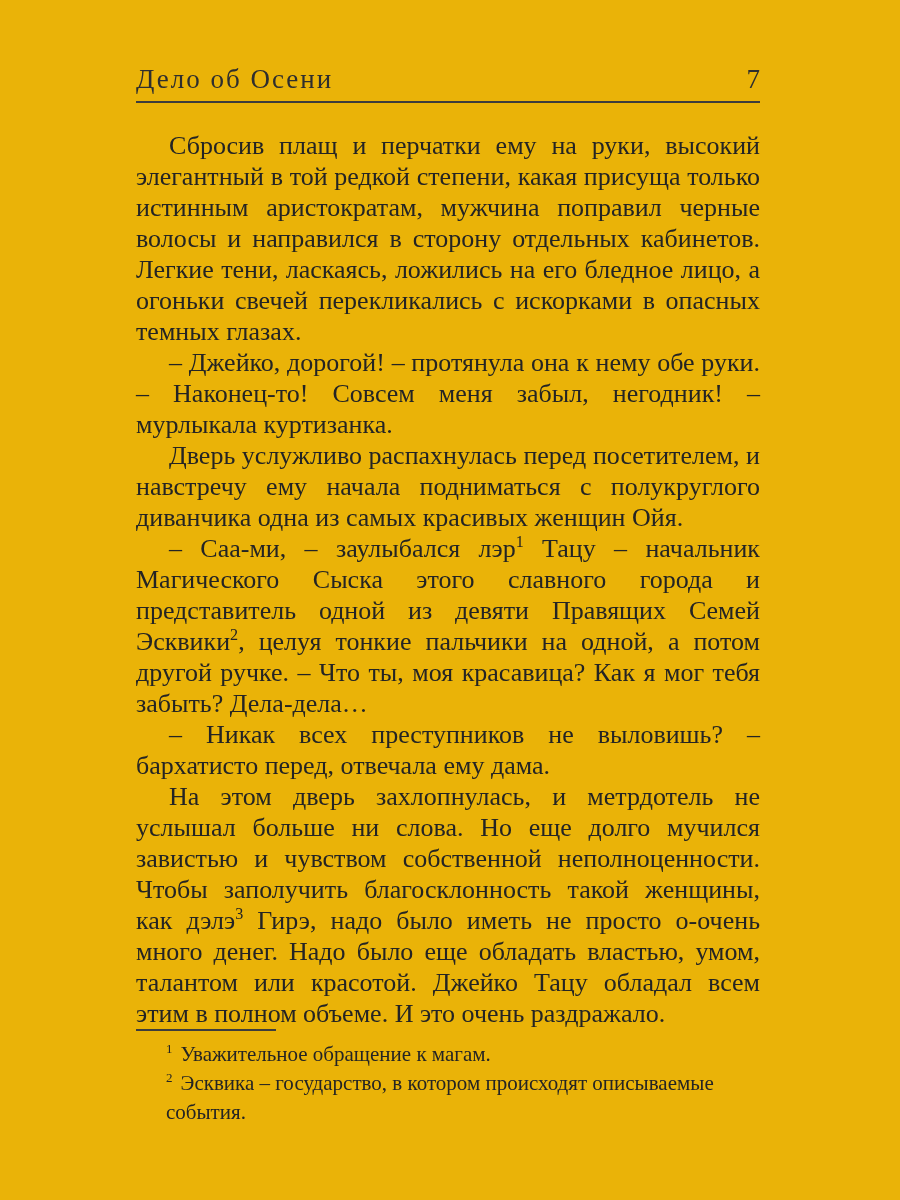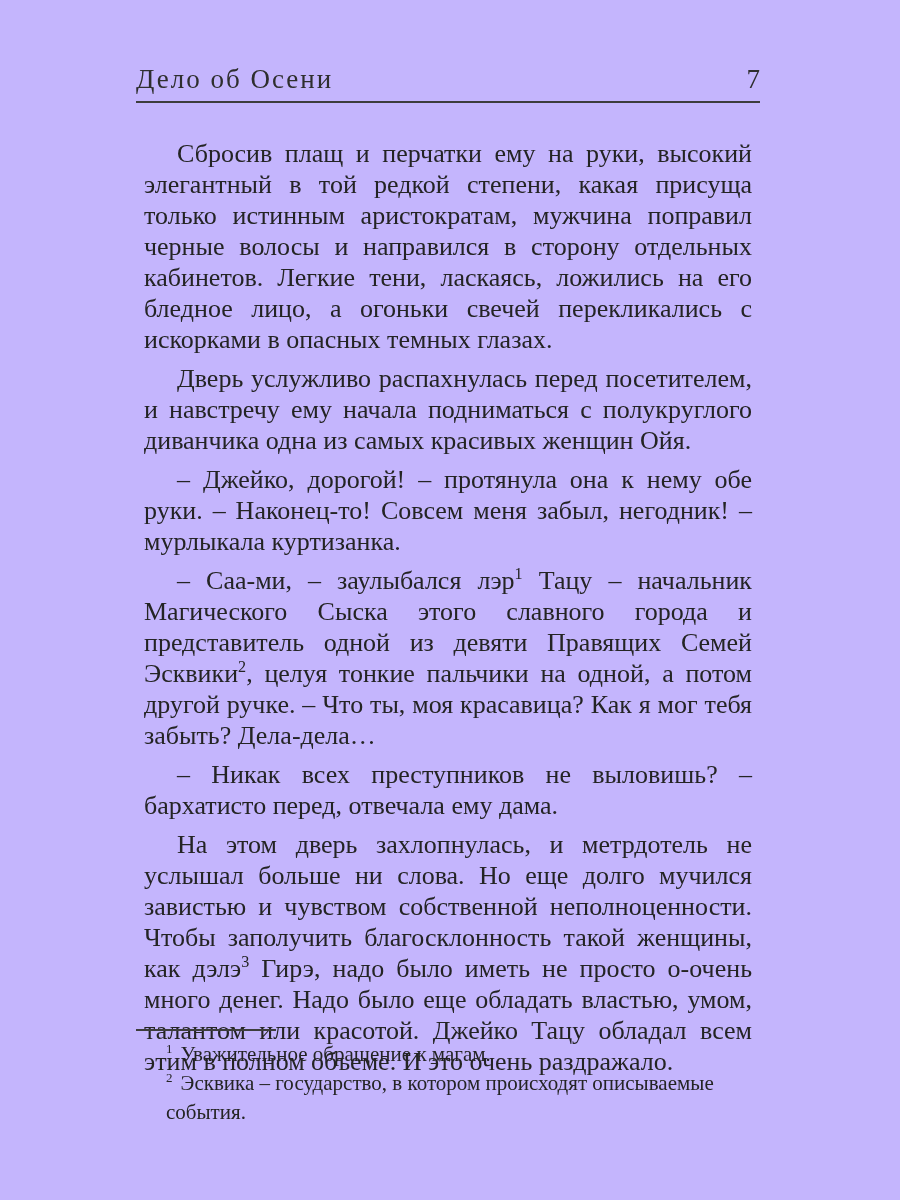--- a/index.html
+++ b/index.html
@@ -4,21 +4,21 @@
 <style>
   html, body {
     margin: 0;
     padding: 0;
     background: #ffffff;
   }
   .book-page {
     position: relative;
     width: 900px;
     height: 1200px;
-    background: #c4b5fd;
+    background: #eab308;
     font-family: "Liberation Serif", "DejaVu Serif", serif;
     color: #262626;
     overflow: hidden;
   }
   .page-header {
     position: absolute;
     left: 136px;
     width: 624px;
     top: 64px;
     display: flex;
@@ -45,21 +45,21 @@
     position: absolute;
     left: 136px;
     width: 624px;
     top: 130px;
     font-size: 26px;
     line-height: 31px;
     text-align: justify;
     color: #242424;
   }
   .body-text p {
-    margin: 8px;
+    margin: 0;
     padding: 0;
     text-indent: 33px;
   }
   .body-text sup, .footnotes sup {
     font-size: 0.62em;
     line-height: 0;
     vertical-align: super;
   }
   .footnote-separator {
     position: absolute;
@@ -92,22 +92,22 @@
 <body>
 
 <div class="book-page">
   <div class="page-header">
     <span class="running-title">Дело об Осени</span>
     <span class="page-number">7</span>
   </div>
   <div class="header-rule"></div>
   <div class="body-text">
       <p>Сбросив плащ и перчатки ему на руки, высокий элегантный в той редкой степени, какая присуща только истинным аристократам, мужчина поправил черные волосы и направился в сторону отдельных кабинетов. Легкие тени, ласкаясь, ложились на его бледное лицо, а огоньки свечей перекликались с искорками в опасных темных глазах.</p>
+      <p>– Джейко, дорогой! – протянула она к нему обе руки. – Наконец-то! Совсем меня забыл, негодник! – мурлыкала куртизанка.</p>
       <p>Дверь услужливо распахнулась перед посетителем, и навстречу ему начала подниматься с полукруглого диванчика одна из самых красивых женщин Ойя.</p>
-      <p>– Джейко, дорогой! – протянула она к нему обе руки. – Наконец-то! Совсем меня забыл, негодник! – мурлыкала куртизанка.</p>
       <p>– Саа-ми, – заулыбался лэр<sup>1</sup> Тацу – начальник Магического Сыска этого славного города и представитель одной из девяти Правящих Семей Эсквики<sup>2</sup>, целуя тонкие пальчики на одной, а потом другой ручке. – Что ты, моя красавица? Как я мог тебя забыть? Дела-дела…</p>
       <p>– Никак всех преступников не выловишь? – бархатисто перед, отвечала ему дама.</p>
       <p>На этом дверь захлопнулась, и метрдотель не услышал больше ни слова. Но еще долго мучился завистью и чувством собственной неполноценности. Чтобы заполучить благосклонность такой женщины, как дэлэ<sup>3</sup> Гирэ, надо было иметь не просто о-очень много денег. Надо было еще обладать властью, умом, талантом или красотой. Джейко Тацу обладал всем этим в полном объеме. И это очень раздражало.</p>
     </div>
   <div class="footnote-separator"></div>
   <div class="footnotes">
       <p><sup>1</sup><span>Уважительное обращение к магам.</span></p>
       <p><sup>2</sup><span>Эсквика – государство, в котором происходят описываемые события.</span></p>
     </div>
 </div>

